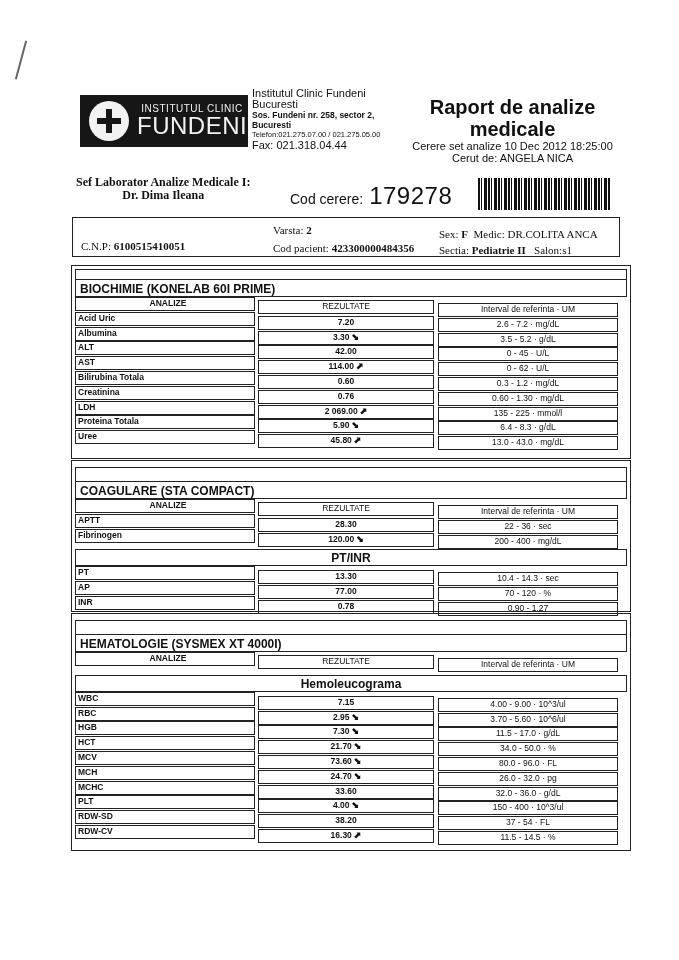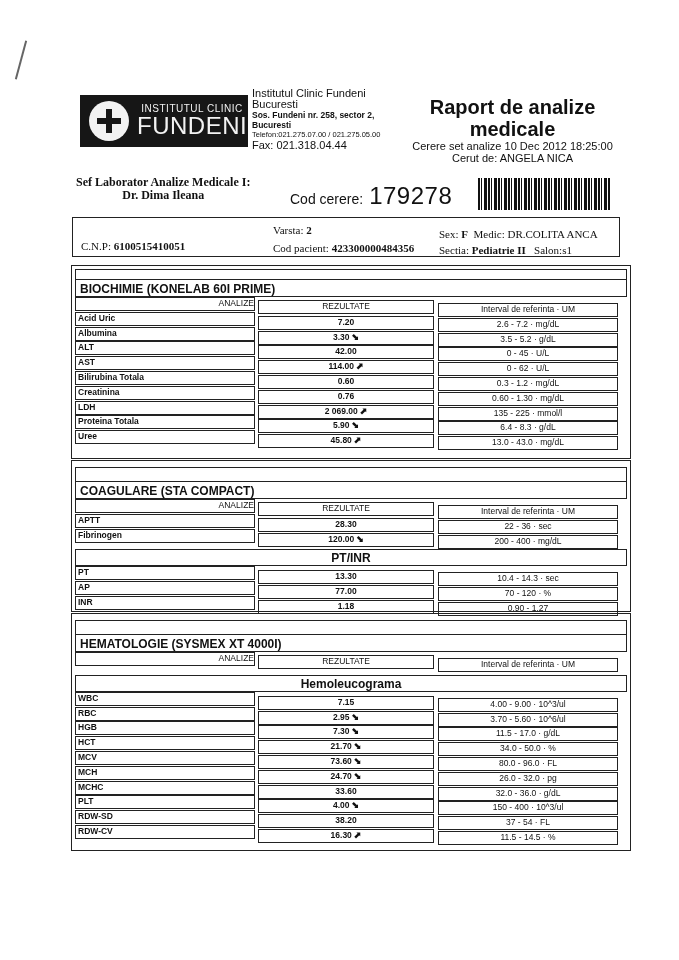--- a/index.html
+++ b/index.html
@@ -46,21 +46,21 @@
 
   
   .section { position: absolute; left: 61px; width: 560px; border: 1.5px solid #222; margin-left: 10px; }
   .sec-title { margin: 3px 3px 0 3px; border: 1.5px solid #222; font-weight: bold; font-size: 12px; padding: 2px 4px; height: 18px; line-height: 14px; }
   .sub-title { margin: 2px 3px 0 3px; border: 1.5px solid #222; font-weight: bold; font-size: 12px; padding: 1px 6px; height: 17px; line-height: 14px; text-align: center; }
   .row { display: flex; margin: 0 3px; height: 14.8px; }
   .c { border: 1.5px solid #222; font-size: 8.5px; line-height: 11px; height: 14px; }
   .c1 { width: 180px; padding-left: 2px; font-weight: bold; }
   .c2 { width: 176px; margin-left: 3px; text-align: center; font-weight: bold; margin-top: 4px; }
   .c3 { width: 180px; margin-left: 4px; text-align: center; margin-top: 6px; }
-  .hdr .c1 { text-align: right; font-weight: normal; padding-left: 6px; }
+  .hdr .c1 { text-align: center; font-weight: bold; padding-left: 6px; }
   .hdr .c2 { font-weight: normal; margin-top: 3px; }
   .hdr .c3 { margin-top: 6px; }
   .arrow { font-size: 9px; margin-left: 2px; }
   .gap { height: 14px; margin: 6px 3px 0 3px; border: 1.5px solid #222; border-bottom: none; }
 </style>
 </head>
 <body>
 
 <div class="pencil"></div>
 
@@ -190,21 +190,21 @@
         <div class="c c2"><span>13.30</span></div>
         <div class="c c3">10.4 - 14.3 · sec</div>
       </div>
       <div class="row">
         <div class="c c1">AP</div>
         <div class="c c2"><span>77.00</span></div>
         <div class="c c3">70 - 120 · %</div>
       </div>
       <div class="row">
         <div class="c c1">INR</div>
-        <div class="c c2"><span>1.18</span></div>
+        <div class="c c2"><span>0.78</span></div>
         <div class="c c3">0.90 - 1.27</div>
       </div>
     </div>
 </div>
 
 <div class="section" style="top:613px;height:238px;">
   <div class="gap"></div>
   <div class="sec-title" style="margin-top:0">HEMATOLOGIE (SYSMEX XT 4000I)</div>
   <div class="row hdr">
     <div class="c c1">ANALIZE</div>

